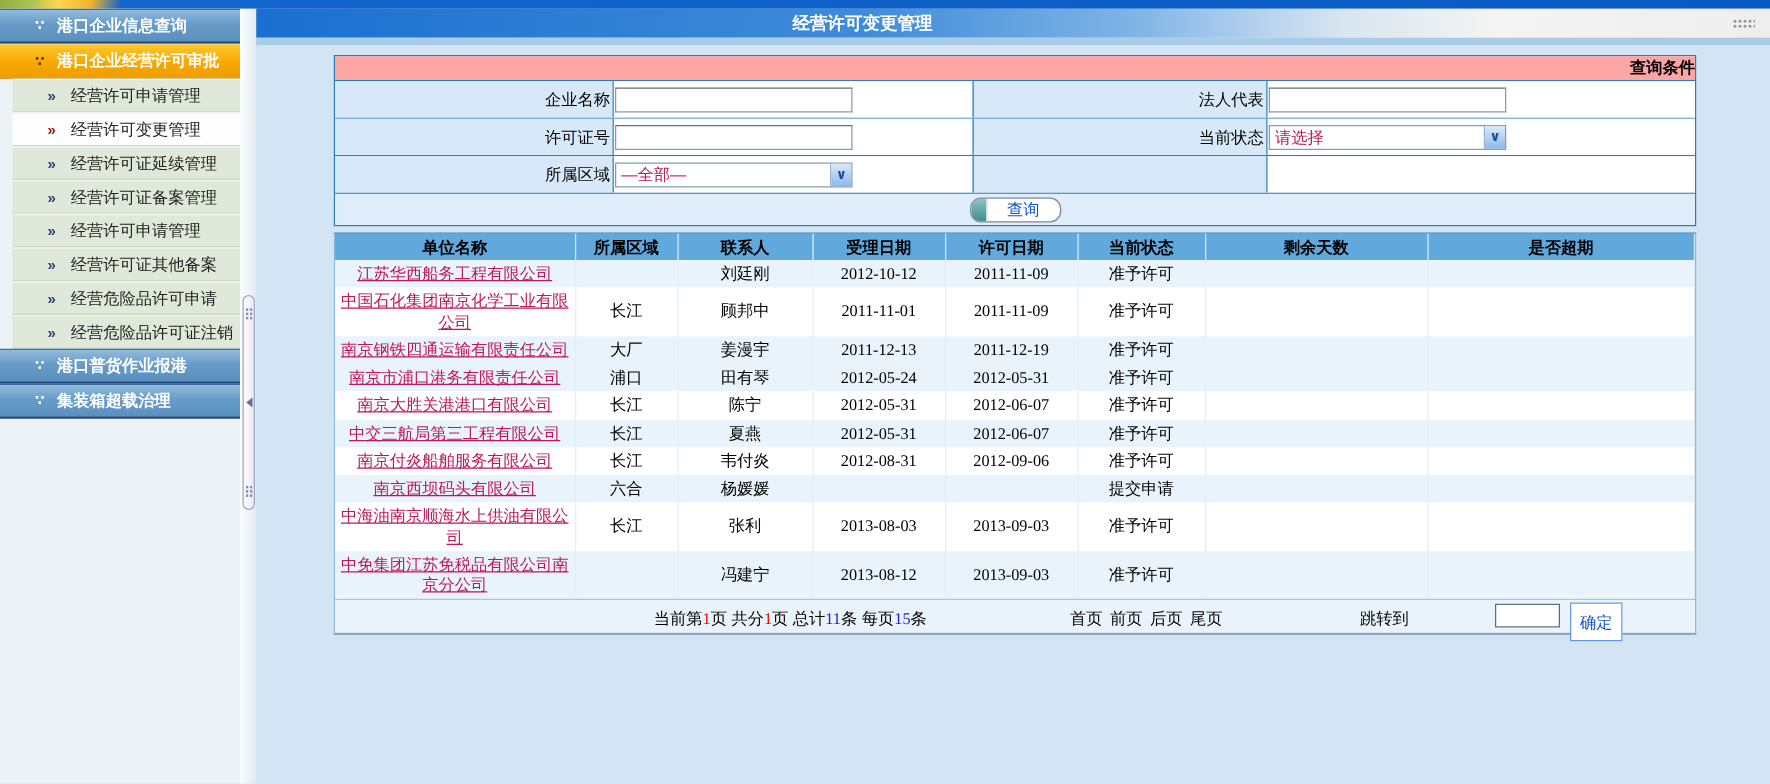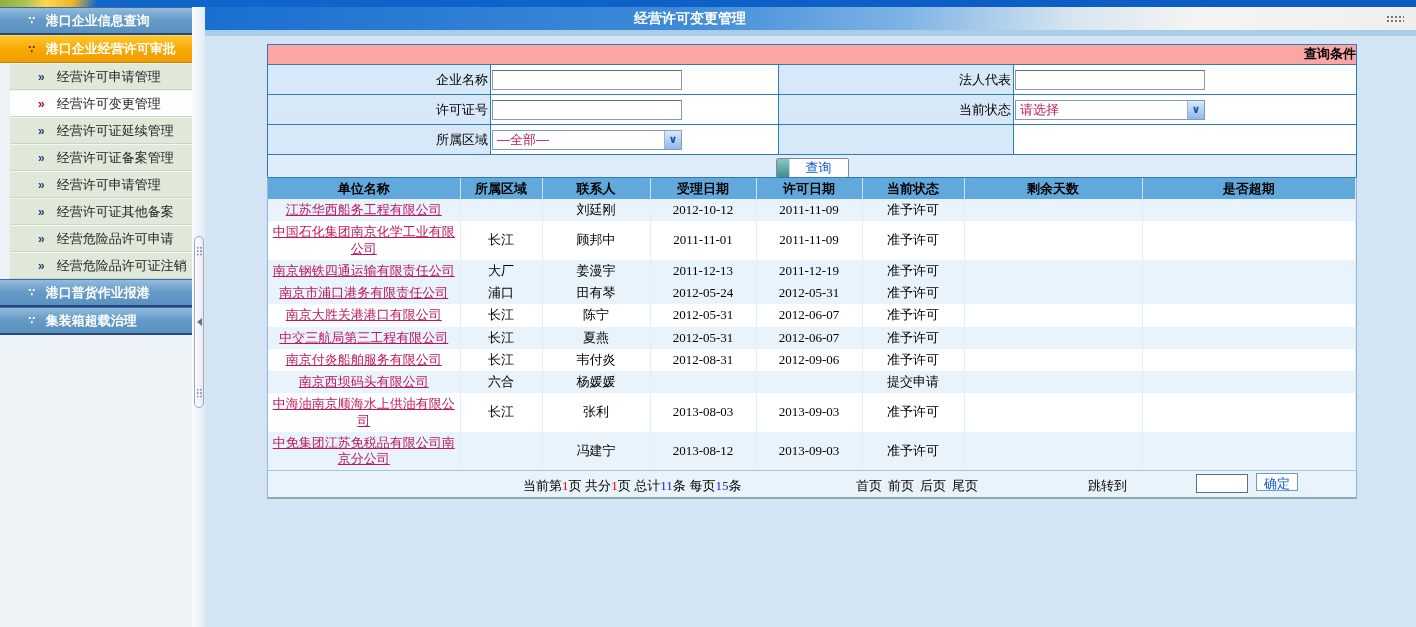--- a/index.html
+++ b/index.html
@@ -53,45 +53,45 @@
   .qlabel { background:#d7e9f9; display:flex; align-items:center; justify-content:flex-end; padding-right:2px; color:#000; }
   .qinput { background:#fff; display:flex; align-items:center; padding-left:1px; border-left:1px solid #2e7cb5; }
   .qrow > .qlabel:first-child { border-left:none; }
   .qrow > .qlabel:nth-child(3) { border-left:1px solid #2e7cb5; }
   .qtext { width:190px; height:20px; border:1px solid #8a9aa8; border-top-color:#5f6f7c; background:#fff; font-size:13px; padding:0 3px; }
   .select { width:190px; height:20px; border:1px solid #7f9db9; background:#fff; display:flex; align-items:center; cursor:pointer; }
   .sel-text { flex:1; padding-left:4px; font-size:13px; color:#be185d; }
   .sel-arrow { width:17px; height:18px; background:linear-gradient(180deg,#d9e9fb,#8fb8ea); border-left:1px solid #9ab4d8;
     display:flex; align-items:center; justify-content:center; color:#1d4fa0; font-size:11px; font-weight:bold; }
   .qbtnrow { border-top:1px solid #2e7cb5; height:26px; background:#dfecf9; display:flex; align-items:center; justify-content:center; }
-  .search-btn { display:flex; height:20px; border:1px solid #7a8a9a; border-radius:2px; overflow:hidden; background:#fff; cursor:pointer; }
+  .search-btn { display:flex; height:20px; border:1px solid #7a8a9a; border-radius:9px; overflow:hidden; background:#fff; cursor:pointer; }
   .btn-cap { width:13px; background:linear-gradient(180deg,#8cc6c2,#3f8e8e); border-right:1px solid #cfd8dc; }
   .btn-text { padding:0 16px; font-size:13px; color:#1155cc; line-height:18px; }
 
   
-  .grid { position:absolute; left:62px; top:141px; width:1090px; background:#fff;
+  .grid { position:absolute; left:62px; top:150px; width:1090px; background:#fff;
     border-left:1px solid #8fb8da; border-right:1px solid #8fb8da; border-top:1px solid #2e7cb5; border-bottom:2px solid #93a5b5; }
   table { border-collapse:collapse; width:100%; table-layout:fixed; }
   th { background:#61a9dd; color:#000; font-size:13px; font-weight:bold; height:21px; border-right:1px solid #cfe6f7; }
   th:nth-child(1){width:192px} th:nth-child(2){width:82px} th:nth-child(3){width:108px}
   th:nth-child(4){width:106px} th:nth-child(5){width:106px} th:nth-child(6){width:102px} th:nth-child(7){width:178px}
   td { font-size:13px; color:#000; text-align:center; padding:3px 2px; border-right:1px solid #e2edf6; line-height:1.25; }
   tr.odd { background:#e9f3fb; } tr.even { background:#ffffff; }
   td.date { font-family:"Liberation Serif","DejaVu Serif",serif; }
   .company-link { color:#be185d; text-decoration:underline; cursor:pointer; }
 
   
   .pager { position:relative; height:27px; background:#e9f3fb; border-top:1px solid #aac6de; font-size:13px; }
   .pager-summary { position:absolute; left:255px; top:6px; white-space:nowrap; }
   .pager-summary .num { font-family:"Liberation Serif","DejaVu Serif",serif; }
   .pager-links { position:absolute; left:588px; top:6px; white-space:nowrap; }
   .pglink { color:#000; margin-right:6px; cursor:pointer; text-decoration:none; }
   .jump-label { position:absolute; left:820px; top:6px; }
   .jump-input { position:absolute; left:928px; top:3px; width:52px; height:19px; border:1px solid #5f6f7c; font-size:13px; padding:0 3px; }
-  .confirm-btn { position:absolute; left:988px; top:2px; height:18px; padding:0 7px; background:#fff;
+  .confirm-btn { position:absolute; left:988px; top:2px; height:31px; padding:0 7px; background:#fff;
     border:1px solid #6699dd; color:#1155cc; font-size:13px; line-height:19px; cursor:pointer; }
 </style>
 </head>
 <body>
 
 <div class="topstrip"></div>
 
 <div class="sidebar">
   <div id="sidebar-menu">
       <div class="sb-group blue">

